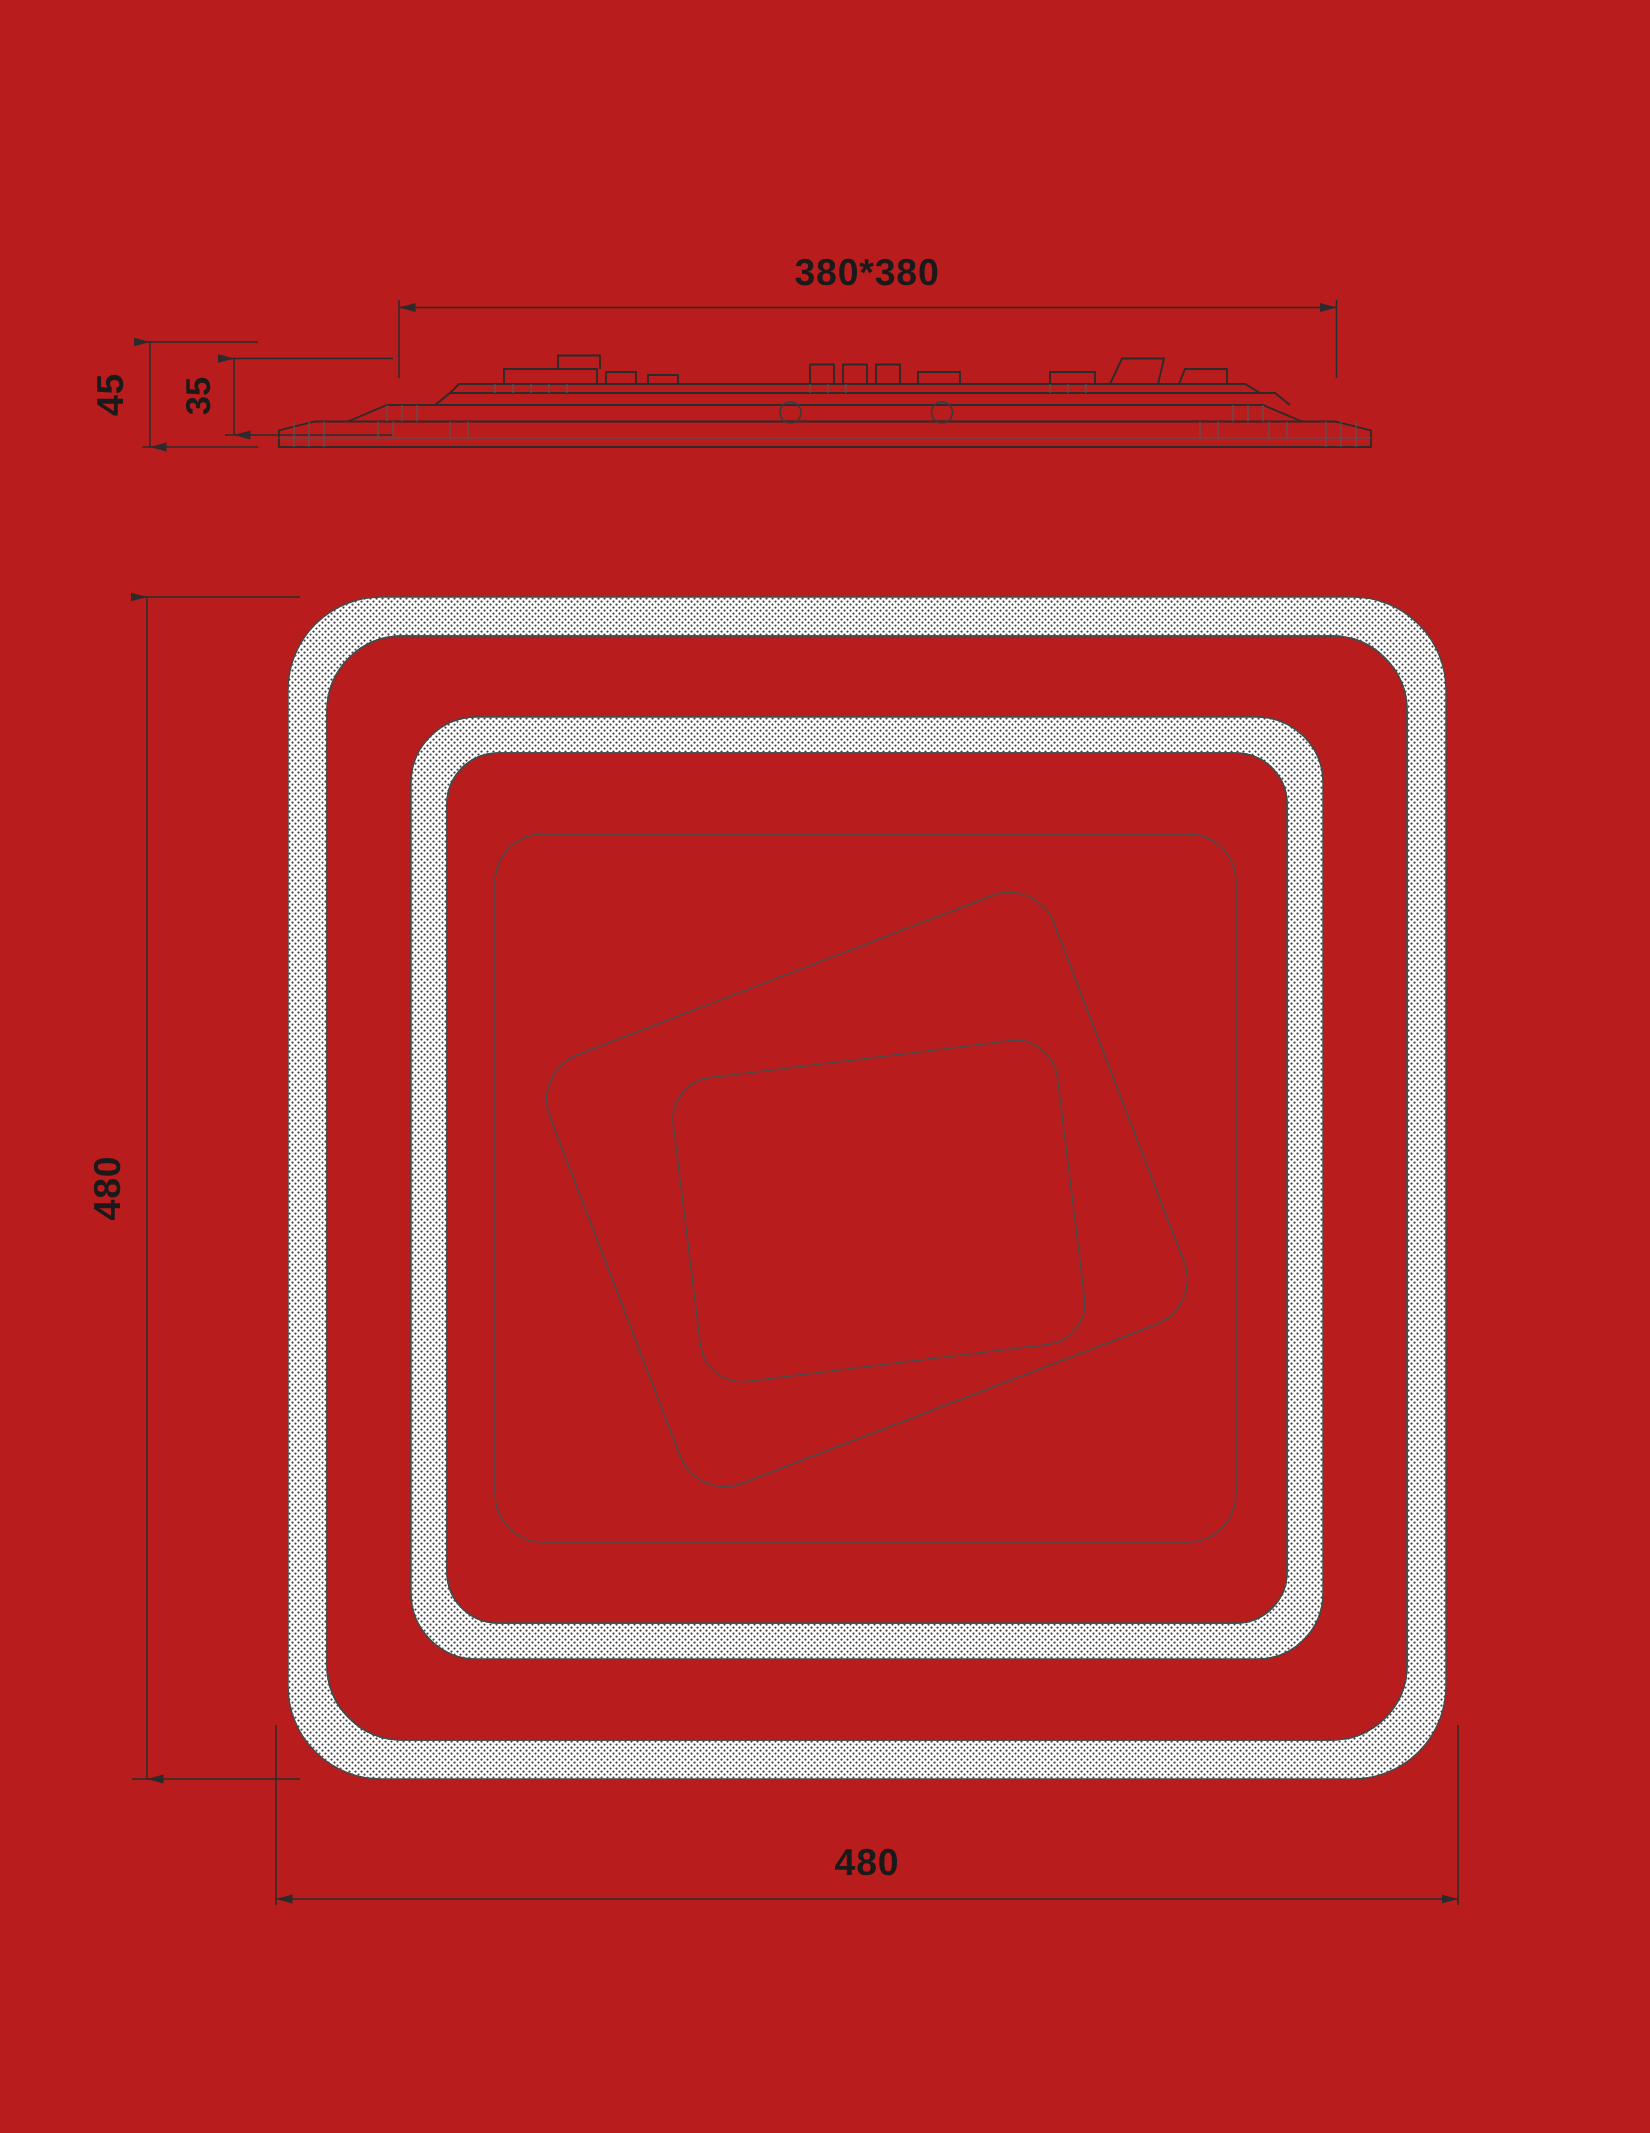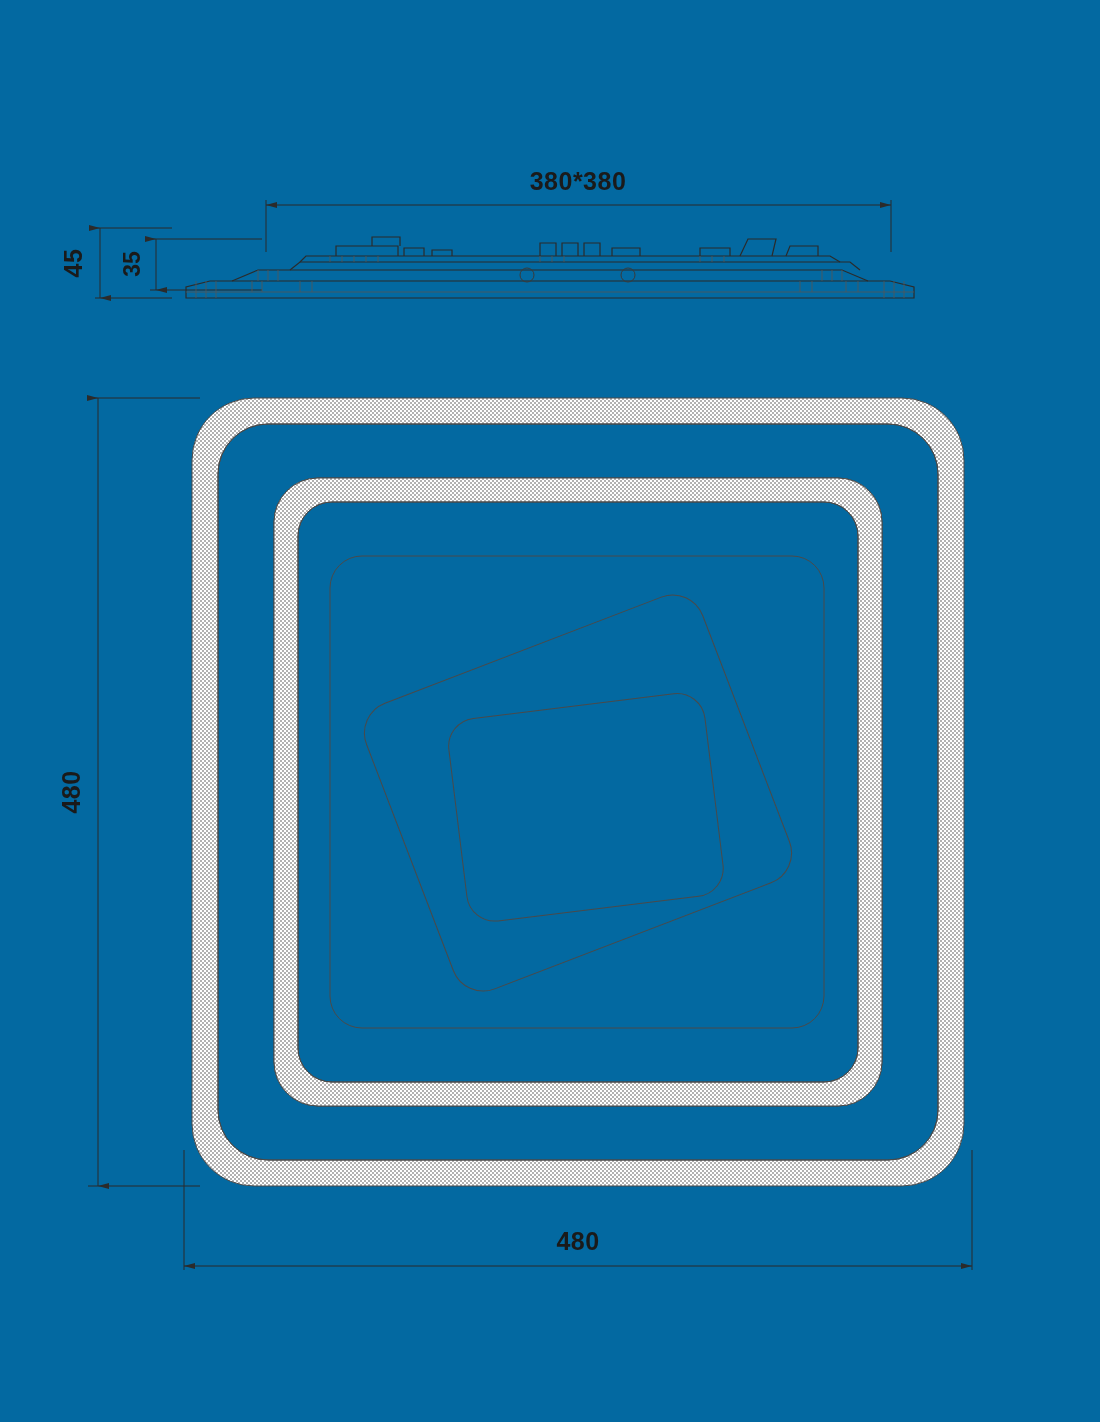--- a/index.html
+++ b/index.html
@@ -7,21 +7,21 @@
     padding: 0;
     background: #ffffff;
   }
   body {
     font-family: "Liberation Sans", sans-serif;
   }
   #drawing-root {
     position: relative;
     width: 1100px;
     height: 1422px;
-    background: #0369a1;
+    background: #b91c1c;
     overflow: hidden;
   }
   svg.sheet {
     position: absolute;
     top: 0;
     left: 0;
     width: 1100px;
     height: 1422px;
   }
   .dim-text {

